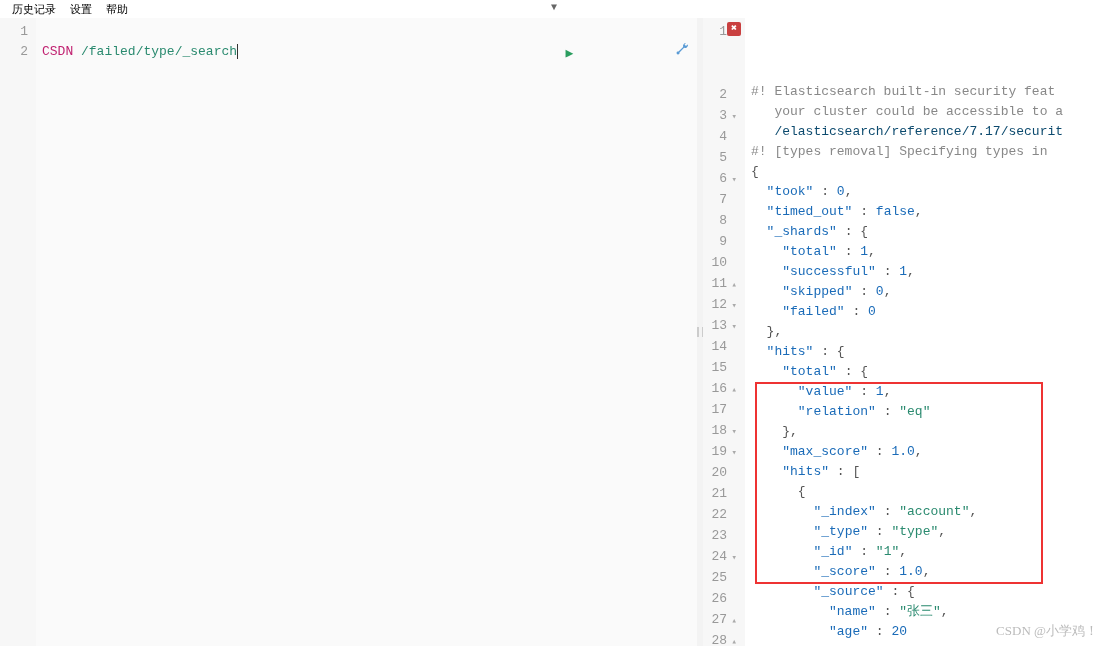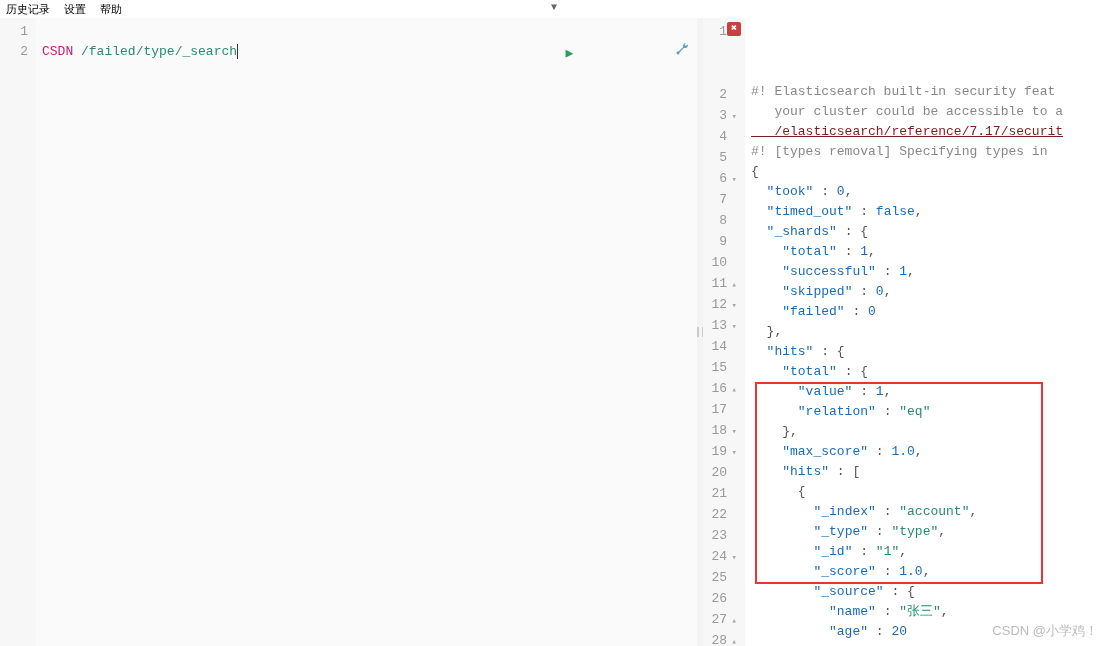--- a/index.html
+++ b/index.html
@@ -9,21 +9,21 @@
   background: #fff;
   width: 1108px;
   height: 646px;
   overflow: hidden;
   position: relative;
 }
 .topbar {
   height: 18px;
   font-size: 11px;
   color: #333;
-  padding: 0 6px;
+  padding: 0 12px;
   font-family: sans-serif;
   display: flex;
   gap: 14px;
   align-items: center;
 }
 .topbar span { color: #000; font-weight: 500; }
 .dropdown-arrow {
   position: absolute;
   top: 2px;
   left: 50%;
@@ -92,21 +92,21 @@
 .left-pane .code { background: #fafafa; }
 .right-pane .gutter { min-width: 42px; }
 .post { color: #c02070; font-weight: 500; }
 .path { color: #2a8a6f; }
 .cursor { border-right: 1px solid #333; }
 .comment { color: #888; }
 .key { color: #1a6bb8; }
 .num { color: #1a6bb8; }
 .str { color: #2a8a6f; }
 .bool { color: #1a6bb8; }
-.link { color: #7f1d1d; text-decoration: underline; }
+.link { color: #0c4a6e; }
 .punct { color: #555; }
 .actions {
   position: absolute;
   top: 4px;
   right: 6px;
   display: flex;
   gap: 8px;
   align-items: center;
 }
 .play-icon { color: #2a9d5f; cursor: pointer; }
@@ -129,21 +129,21 @@
   position: absolute;
   border: 2px solid #e33;
   pointer-events: none;
 }
 .watermark {
   position: absolute;
   bottom: 6px;
   right: 10px;
   color: #bbb;
   font-size: 13px;
-  font-family: Liberation Sans, sans-serif;
+  font-family: Liberation Serif, serif;
 }
 </style>
 </head>
 <body>
 
 <div class="topbar">
   <span>历史记录</span>
   <span>设置</span>
   <span>帮助</span>
 </div>

